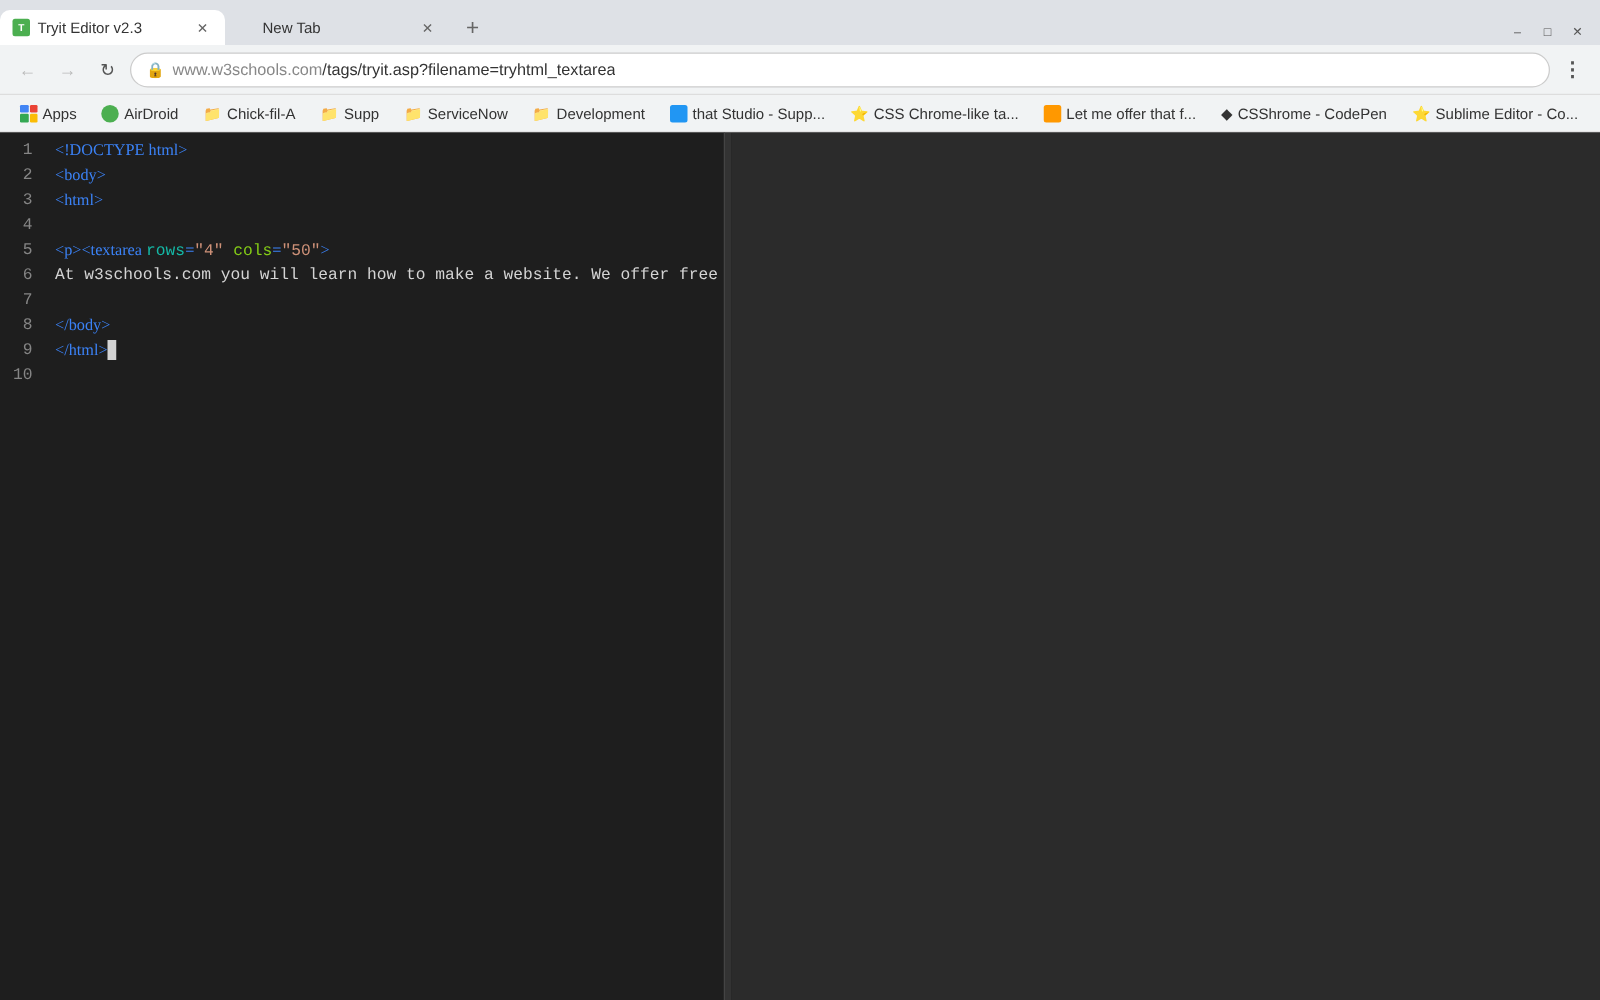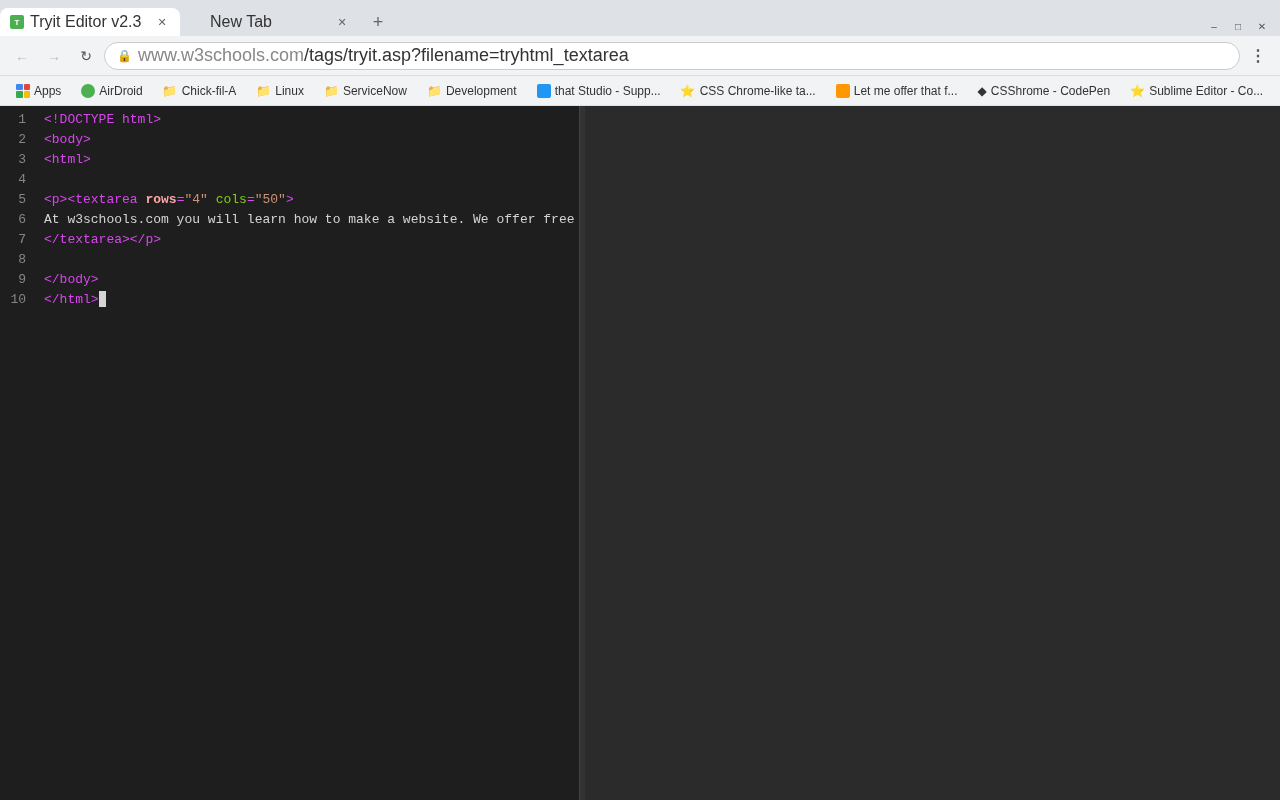--- a/index.html
+++ b/index.html
@@ -40,21 +40,21 @@
       height: 14px;
       background: #4caf50;
       border-radius: 2px;
       font-size: 9px;
       display: flex; align-items: center; justify-content: center;
       color: white;
       font-weight: bold;
       flex-shrink: 0;
     }
     .tab-title {
-      font-size: 16px;
+      font-size: 12px;
       color: #333;
       white-space: nowrap;
       overflow: hidden;
       text-overflow: ellipsis;
       flex: 1;
     }
     .tab-close {
       width: 16px; height: 16px;
       border-radius: 50%;
       display: flex; align-items: center; justify-content: center;
@@ -114,21 +114,21 @@
       border: 1px solid #ccc;
       border-radius: 14px;
       display: flex;
       align-items: center;
       padding: 0 12px;
       font-size: 13px;
       color: #333;
       gap: 6px;
     }
     .address-url {
-      font-size: 18px;
+      font-size: 13px;
       color: #333;
       white-space: nowrap;
       overflow: hidden;
     }
     .address-url .dim { color: #888; }
 
     
     .bookmarks-bar {
       background: #f1f3f4;
       height: 30px;
@@ -189,21 +189,21 @@
     .code-lines {
       flex: 1;
       padding: 0 8px;
       color: #d4d4d4;
     }
     .code-line {
       height: 20px;
       line-height: 20px;
       white-space: pre;
     }
-    .cl-tag { color: #d946ef; }
+    .cl-tag { color: #3b82f6; font-family: Liberation Serif, serif; }
     .cl-val { color: #ce9178; }
     .cl-text { color: #d4d4d4; }
 
     .preview-panel {
       flex: 1;
       background: #2b2b2b;
     }
 
     
     .divider {
@@ -264,21 +264,21 @@
     <div class="bookmark-item">
       <span style="width:14px;height:14px;background:#4caf50;border-radius:50%;display:inline-block;font-size:8px;"></span>
       <span>AirDroid</span>
     </div>
     <div class="bookmark-item">
       <span style="color:#ffc107;font-size:12px;">📁</span>
       <span>Chick-fil-A</span>
     </div>
     <div class="bookmark-item">
       <span style="color:#ffc107;font-size:12px;">📁</span>
-      <span>Linux</span>
+      <span>Supp</span>
     </div>
     <div class="bookmark-item">
       <span style="color:#ffc107;font-size:12px;">📁</span>
       <span>ServiceNow</span>
     </div>
     <div class="bookmark-item">
       <span style="color:#ffc107;font-size:12px;">📁</span>
       <span>Development</span>
     </div>
     <div class="bookmark-item">
@@ -321,25 +321,24 @@
         <div class="code-lines">
 
           <div class="code-line"><span class="cl-tag">&lt;!DOCTYPE html&gt;</span></div>
 
           <div class="code-line"><span class="cl-tag">&lt;body&gt;</span></div>
 
           <div class="code-line"><span class="cl-tag">&lt;html&gt;</span></div>
 
           <div class="code-line">&nbsp;</div>
 
-          <div class="code-line"><span class="cl-tag">&lt;p&gt;&lt;textarea </span><span style="color:#fca5a5;font-weight:bold;">rows</span><span class="cl-tag">=</span><span class="cl-val">"4"</span><span style="color:#84cc16;"> cols</span><span class="cl-tag">=</span><span class="cl-val">"50"</span><span class="cl-tag">&gt;</span></div>
+          <div class="code-line"><span class="cl-tag">&lt;p&gt;&lt;textarea </span><span style="color:#14b8a6;">rows</span><span class="cl-tag">=</span><span class="cl-val">"4"</span><span style="color:#84cc16;"> cols</span><span class="cl-tag">=</span><span class="cl-val">"50"</span><span class="cl-tag">&gt;</span></div>
 
           <div class="code-line"><span class="cl-text">At w3schools.com you will learn how to make a website. We offer free tutorials </span></div>
 
-          <div class="code-line"><span class="cl-tag">&lt;/textarea&gt;&lt;/p&gt;</span></div>
 
           <div class="code-line">&nbsp;</div>
 
           <div class="code-line"><span class="cl-tag">&lt;/body&gt;</span></div>
 
           <div class="code-line"><span class="cl-tag">&lt;/html&gt;</span><span style="background:#d4d4d4;color:#1e1e1e;display:inline-block;width:7px;height:16px;vertical-align:text-bottom;"></span></div>
         </div>
       </div>
     </div>
 

